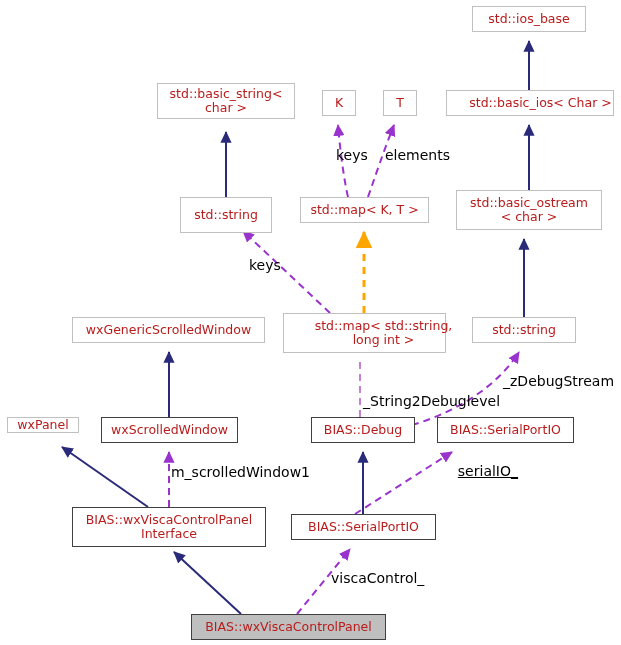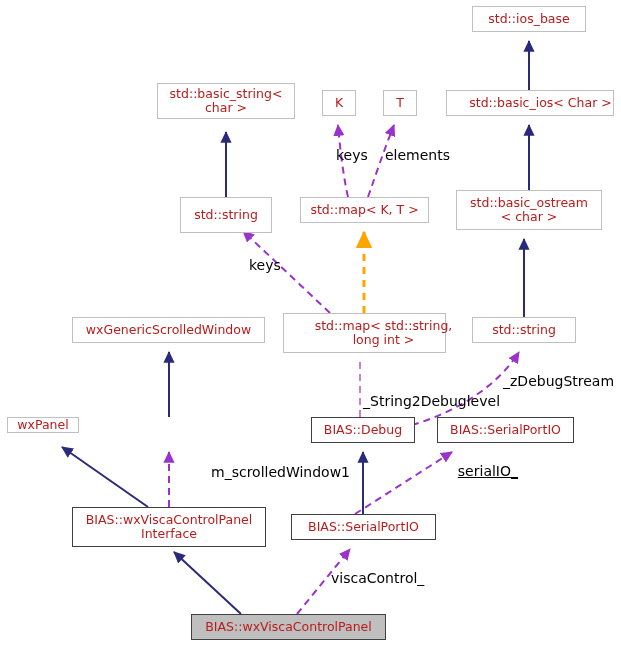--- a/index.html
+++ b/index.html
@@ -116,29 +116,30 @@
   <div class="node" style="left:446px;top:90px;width:168px;height:26px;padding-left:21px;">std::basic_ios&lt; Char &gt;</div>
   <div class="node" style="left:180px;top:197px;width:92px;height:36px;">std::string</div>
   <div class="node" style="left:300px;top:197px;width:129px;height:26px;">std::map&lt; K, T &gt;</div>
   <div class="node" style="left:456px;top:190px;width:146px;height:40px;">std::basic_ostream
 &lt; char &gt;</div>
   <div class="node" style="left:72px;top:317px;width:193px;height:26px;">wxGenericScrolledWindow</div>
   <div class="node" style="left:283px;top:313px;width:163px;height:40px;padding-left:38px;">std::map&lt; std::string,
 long int &gt;</div>
   <div class="node" style="left:472px;top:317px;width:104px;height:26px;">std::string</div>
   <div class="node" style="left:7px;top:417px;width:72px;height:16px;">wxPanel</div>
+  <div class="node internal" style="left:101px;top:417px;width:137px;height:26px;">wxScrolledWindow</div>
   <div class="node internal" style="left:311px;top:417px;width:104px;height:26px;">BIAS::Debug</div>
   <div class="node internal" style="left:437px;top:417px;width:137px;height:26px;">BIAS::SerialPortIO</div>
   <div class="node internal" style="left:72px;top:507px;width:194px;height:40px;">BIAS::wxViscaControlPanel
 Interface</div>
   <div class="node internal" style="left:291px;top:514px;width:145px;height:26px;">BIAS::SerialPortIO</div>
   <div class="node current" style="left:191px;top:614px;width:195px;height:26px;">BIAS::wxViscaControlPanel</div>
 
   <div class="edge-label" style="left:336px;top:148px;width:40px;text-align:left;">keys</div>
   <div class="edge-label" style="left:385px;top:148px;width:78px;text-align:left;">elements</div>
   <div class="edge-label" style="left:249px;top:258px;width:40px;text-align:left;">keys</div>
   <div class="edge-label" style="left:363px;top:374px;width:135px;text-align:left;margin-top:20px;">_String2Debuglevel</div>
   <div class="edge-label" style="left:503px;top:374px;width:115px;text-align:left;">_zDebugStream</div>
   <div class="edge-label" style="left:456px;top:464px;width:62px;text-align:right;text-decoration:underline;">serialIO_</div>
-  <div class="edge-label" style="left:165px;top:465px;width:145px;text-align:left;margin-left:46px;">m_scrolledWindow1</div>
+  <div class="edge-label" style="left:165px;top:465px;width:145px;text-align:right;">m_scrolledWindow1</div>
   <div class="edge-label" style="left:331px;top:571px;width:95px;text-align:left;">viscaControl_</div>
 
 </div>
 
 </body></html>

